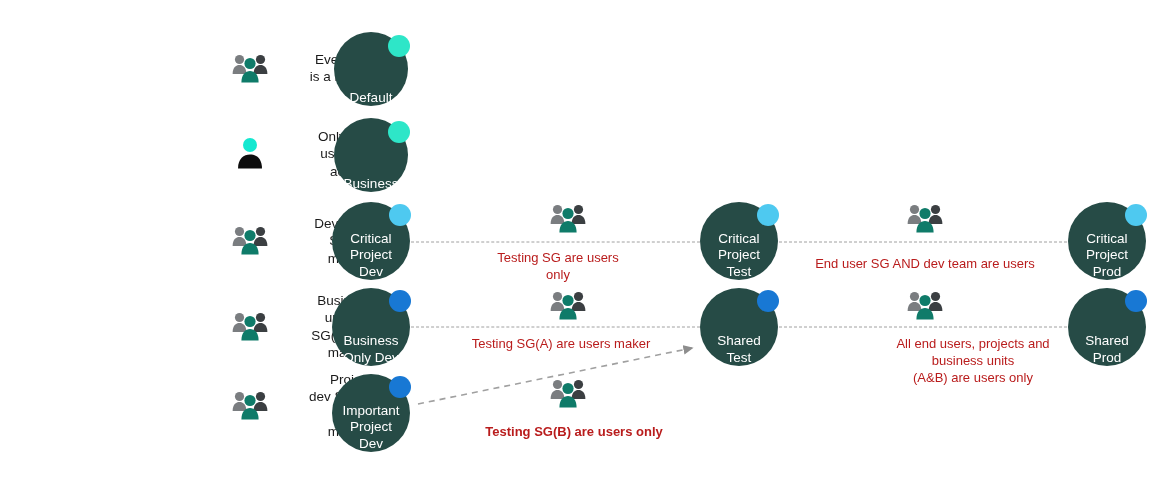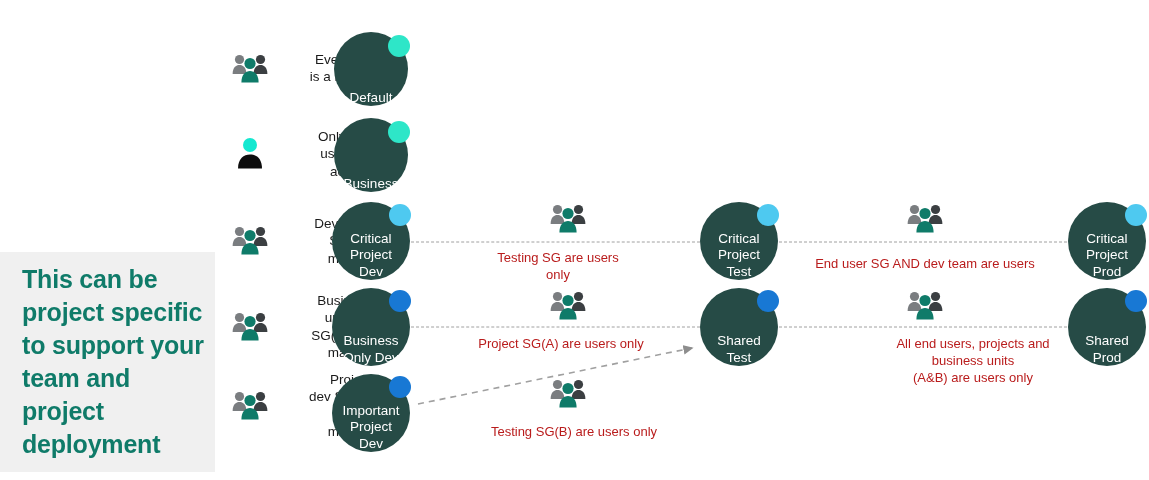--- a/index.html
+++ b/index.html
@@ -125,23 +125,20 @@
     width: 1149px;
     height: 480px;
     pointer-events: none;
   }
 </style>
 </head>
 <body>
 
 <div id="canvas">
 
-  <div class="panel" id="panel-2">
-    <div class="panel-text">This can be project specific to support your team and project deployment</div>
-  </div>
 
   <svg id="diag-arrow" viewBox="0 0 1149 480">
     <defs>
       <marker id="arrowhead" markerWidth="7" markerHeight="7" refX="5.4" refY="3" orient="auto">
         <path d="M0,0 L6.4,3 L0,6 z" fill="#8d8d8d"></path>
       </marker>
     </defs>
     <line x1="418" y1="404" x2="692" y2="348" stroke="#a0a0a0" stroke-width="1.6" stroke-dasharray="6 5" marker-end="url(#arrowhead)"></line>
   </svg>
 
@@ -268,21 +265,21 @@
 
     <div class="connector" style="left:411px; top:327px; width:289px;"></div>
     <svg class="icon-people" style="left:568px; top:305px;" viewBox="0 0 36 30">
       <circle cx="7.5" cy="6.5" r="4.6" fill="#7a7d80"></circle>
       <path d="M0.6 21 C0.6 14.6 4 12 7.5 12 C11 12 14.4 14.6 14.4 21 Z" fill="#7a7d80"></path>
       <circle cx="28.5" cy="6.5" r="4.6" fill="#3b3f42"></circle>
       <path d="M21.6 21 C21.6 14.6 25 12 28.5 12 C32 12 35.4 14.6 35.4 21 Z" fill="#3b3f42"></path>
       <circle cx="18" cy="10.5" r="5.6" fill="#0f7b69"></circle>
       <path d="M9.4 29.6 C9.4 21.4 13.6 18 18 18 C22.4 18 26.6 21.4 26.6 29.6 Z" fill="#0f7b69"></path>
     </svg>
-    <div class="conn-label" style="left: 561px; top: 336px; white-space: pre-line;">Project SG(A) are users only</div>
+    <div class="conn-label" style="left: 561px; top: 336px; white-space: pre-line;">Testing SG(A) are users maker</div>
 
     <div class="env" style="left:739px; top:327px;">
       <div class="env-disc" style="width:78px; height:78px;">
         <div class="env-label" style="white-space: pre-line;">Shared
 Test</div>
         <div class="env-dot" style="width:22px; height:22px; background:#1878d4; right:-1px; top:2px;"></div>
       </div>
     </div>
 
     <div class="connector" style="left:779px; top:327px; width:288px;"></div>
@@ -330,16 +327,16 @@
     </div>
 
     <svg class="icon-people" style="left:568px; top:393px;" viewBox="0 0 36 30">
       <circle cx="7.5" cy="6.5" r="4.6" fill="#7a7d80"></circle>
       <path d="M0.6 21 C0.6 14.6 4 12 7.5 12 C11 12 14.4 14.6 14.4 21 Z" fill="#7a7d80"></path>
       <circle cx="28.5" cy="6.5" r="4.6" fill="#3b3f42"></circle>
       <path d="M21.6 21 C21.6 14.6 25 12 28.5 12 C32 12 35.4 14.6 35.4 21 Z" fill="#3b3f42"></path>
       <circle cx="18" cy="10.5" r="5.6" fill="#0f7b69"></circle>
       <path d="M9.4 29.6 C9.4 21.4 13.6 18 18 18 C22.4 18 26.6 21.4 26.6 29.6 Z" fill="#0f7b69"></path>
     </svg>
-    <div class="conn-label" style="left: 574px; top: 424px; white-space: pre-line;">Testing SG(B) are users only</div>
+    <div class="conn-label" style="left: 574px; top: 424px; white-space: pre-line; font-weight: bold;">Testing SG(B) are users only</div>
   </div>
 
 </div>
 
 </body></html>

